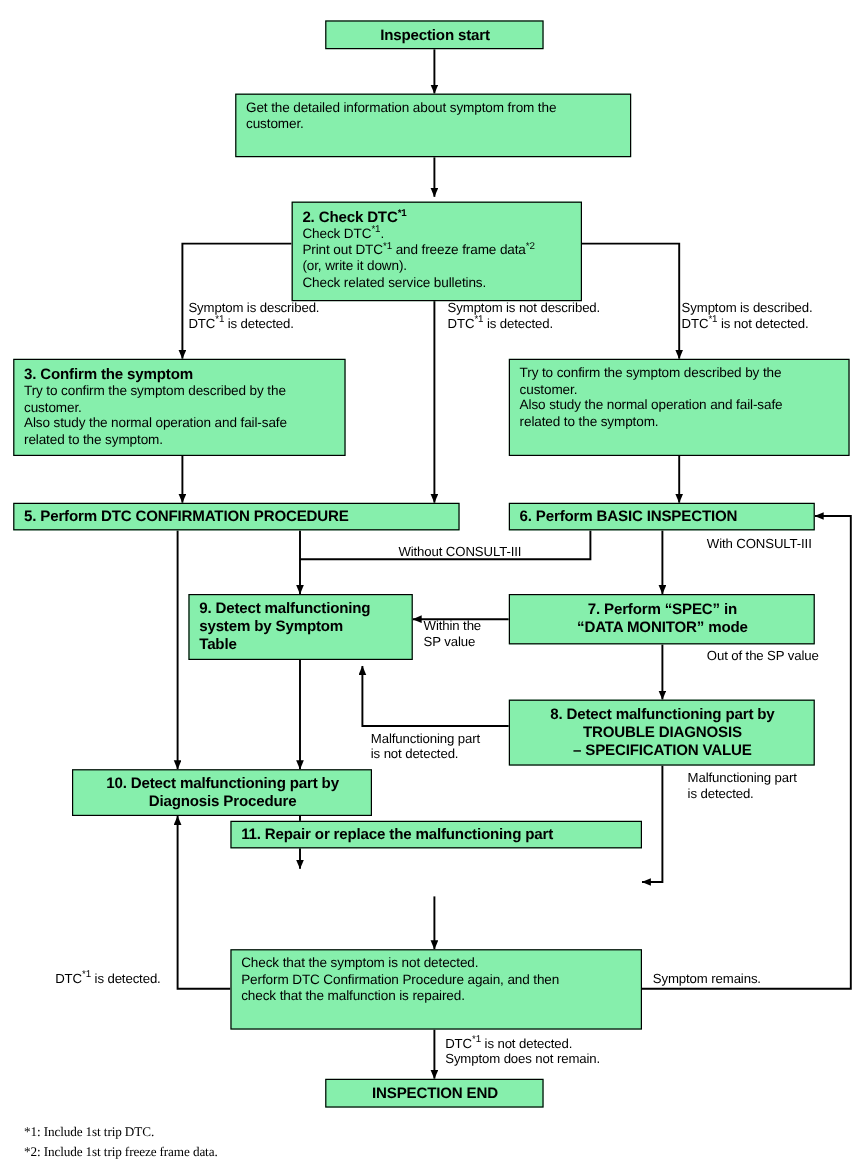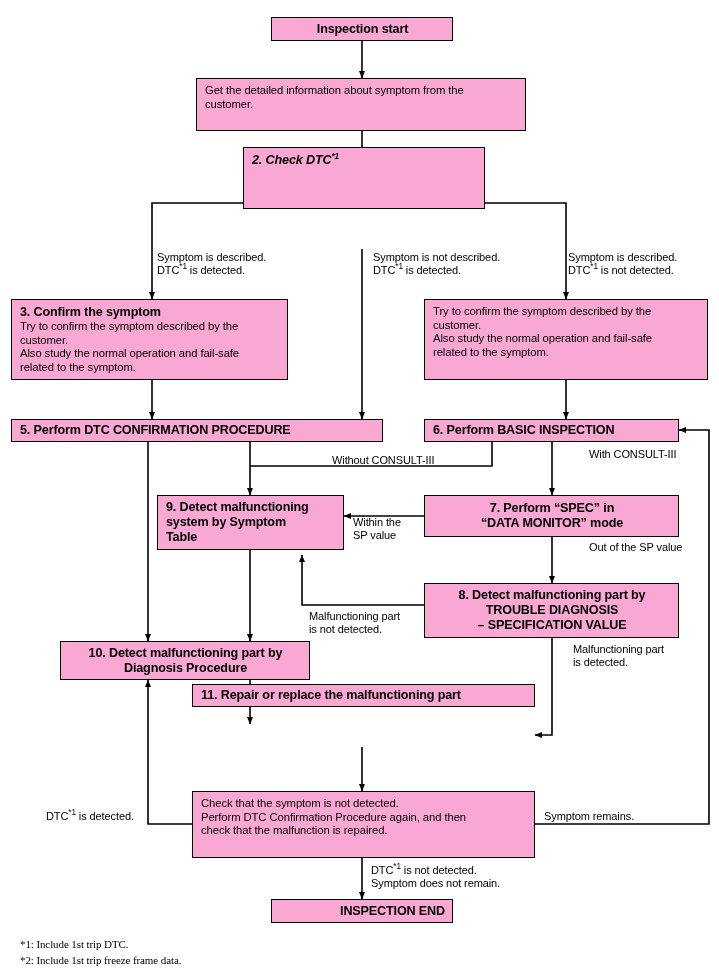--- a/index.html
+++ b/index.html
@@ -4,21 +4,21 @@
 <style>
   html,body{margin:0;padding:0;background:#ffffff;}
   body{
     width:719px;height:974px;position:relative;overflow:hidden;
     font-family:"Liberation Sans","DejaVu Sans",sans-serif;
     color:#000;
   }
   #diagram{position:absolute;left:0;top:0;width:719px;height:974px;}
   .node{
     position:absolute;box-sizing:border-box;
-    border:1.6px solid #000;background:#f9a8d4;
+    border:1.6px solid #000;background:#86efac;
   }
   .node .ttl{
     font-weight:bold;font-size:12.6px;line-height:15px;
     letter-spacing:-0.15px;
   }
   .node .bdy{
     font-weight:normal;font-size:11.3px;line-height:13.6px;
     letter-spacing:-0.1px;
   }
   .pad{padding:5px 7px 5px 8px;}
@@ -95,23 +95,24 @@
     <div class="node ctr" style="left: 271px; top: 17px; width: 182px; height: 24px;">
       <div class="pad" style="display: flex; flex-direction: column; justify-content: center; height: 100%; box-sizing: border-box;">
         <div class="ttl big">Inspection start</div>
       </div>
     </div>
     <div class="node" style="left: 196px; top: 78px; width: 330px; height: 53px;">
       <div class="pad">
         <div class="bdy">Get the detailed information about symptom from the<br>customer.</div>
       </div>
     </div>
-    <div class="node" style="left: 243px; top: 147px; width: 242px; height: 62px; font-style: italic;">
+    <div class="node" style="left: 243px; top: 168px; width: 242px; height: 83px;">
       <div class="pad">
         <div class="ttl">2. Check DTC<sup>*1</sup></div>
+        <div class="bdy">Check DTC<sup>*1</sup>.<br>Print out DTC<sup>*1</sup> and freeze frame data<sup>*2</sup><br>(or, write it down).<br>Check related service bulletins.</div>
       </div>
     </div>
     <div class="node" style="left: 11px; top: 299px; width: 277px; height: 81px;">
       <div class="pad">
         <div class="ttl">3. Confirm the symptom</div>
         <div class="bdy">Try to confirm the symptom described by the<br>customer.<br>Also study the normal operation and fail-safe<br>related to the symptom.</div>
       </div>
     </div>
     <div class="node" style="left: 424px; top: 299px; width: 284px; height: 81px;">
       <div class="pad">
@@ -151,21 +152,21 @@
     <div class="node" style="left: 192px; top: 684px; width: 343px; height: 23px;">
       <div class="pad" style="display: flex; flex-direction: column; justify-content: center; height: 100%; box-sizing: border-box;">
         <div class="ttl">11. Repair or replace the malfunctioning part</div>
       </div>
     </div>
     <div class="node" style="left: 192px; top: 791px; width: 343px; height: 67px;">
       <div class="pad">
         <div class="bdy">Check that the symptom is not detected.<br>Perform DTC Confirmation Procedure again, and then<br>check that the malfunction is repaired.</div>
       </div>
     </div>
-    <div class="node ctr" style="left: 271px; top: 899px; width: 182px; height: 24px; text-align: right;">
+    <div class="node ctr" style="left: 271px; top: 899px; width: 182px; height: 24px;">
       <div class="pad" style="display: flex; flex-direction: column; justify-content: center; height: 100%; box-sizing: border-box;">
         <div class="ttl big">INSPECTION END</div>
       </div>
     </div>
   </div>
 <div id="labels">
     <div class="edge-label" style="left: 157px; top: 251px;">Symptom is described.<br>DTC<sup>*1</sup> is detected.</div>
     <div class="edge-label" style="left: 373px; top: 251px;">Symptom is not described.<br>DTC<sup>*1</sup> is detected.</div>
     <div class="edge-label" style="left: 568px; top: 251px;">Symptom is described.<br>DTC<sup>*1</sup> is not detected.</div>
     <div class="edge-label" style="left: 332px; top: 454px;">Without CONSULT-III</div>

